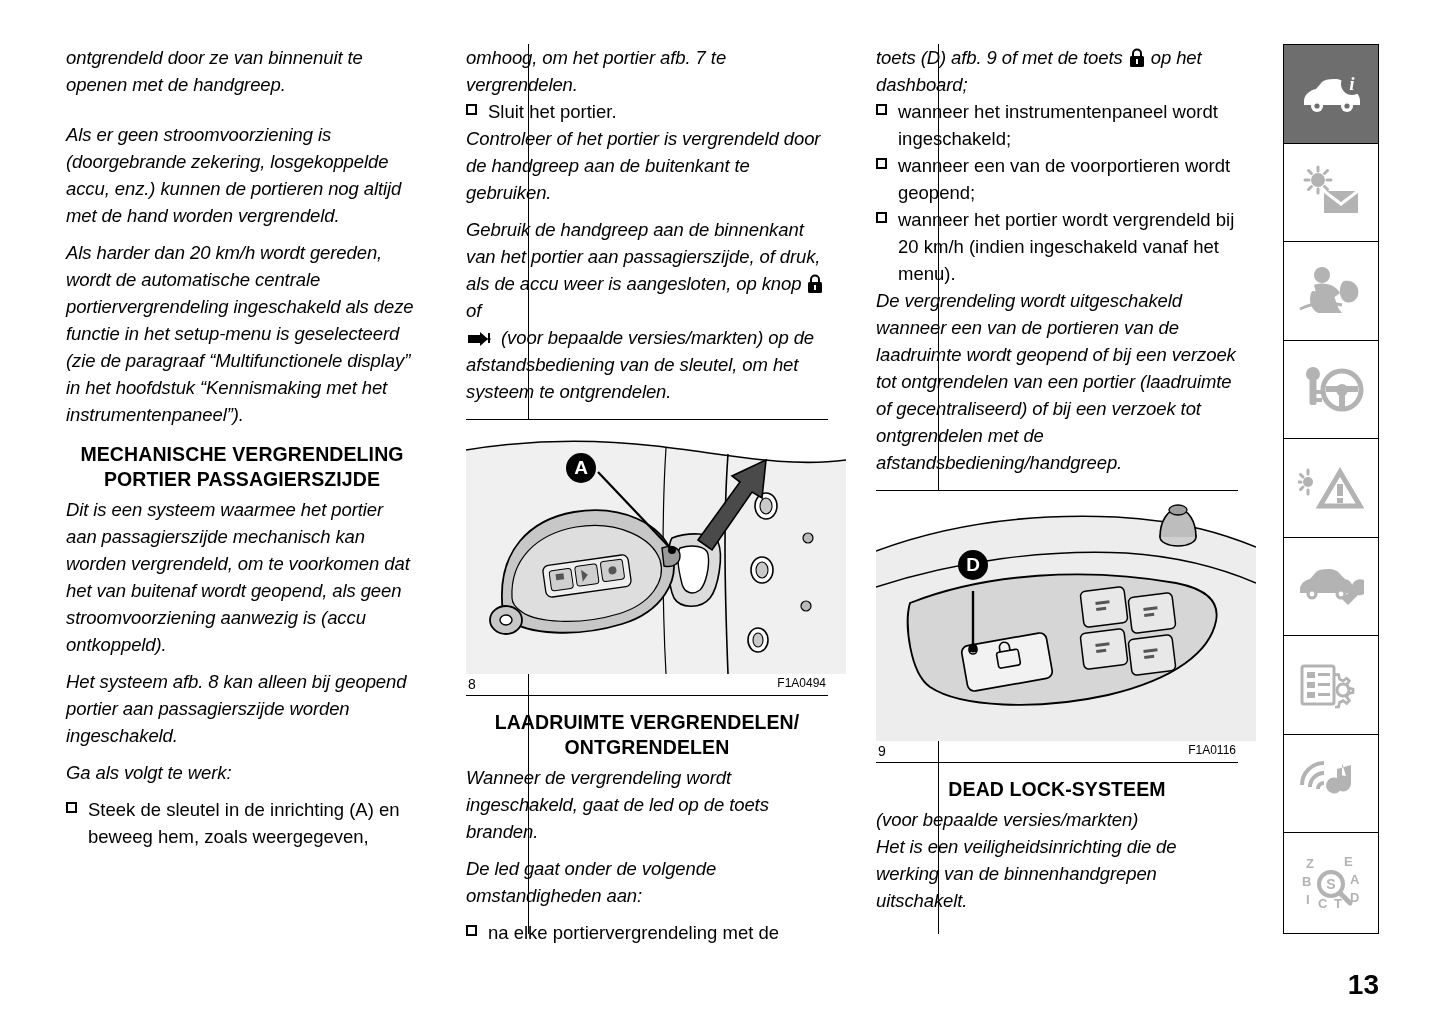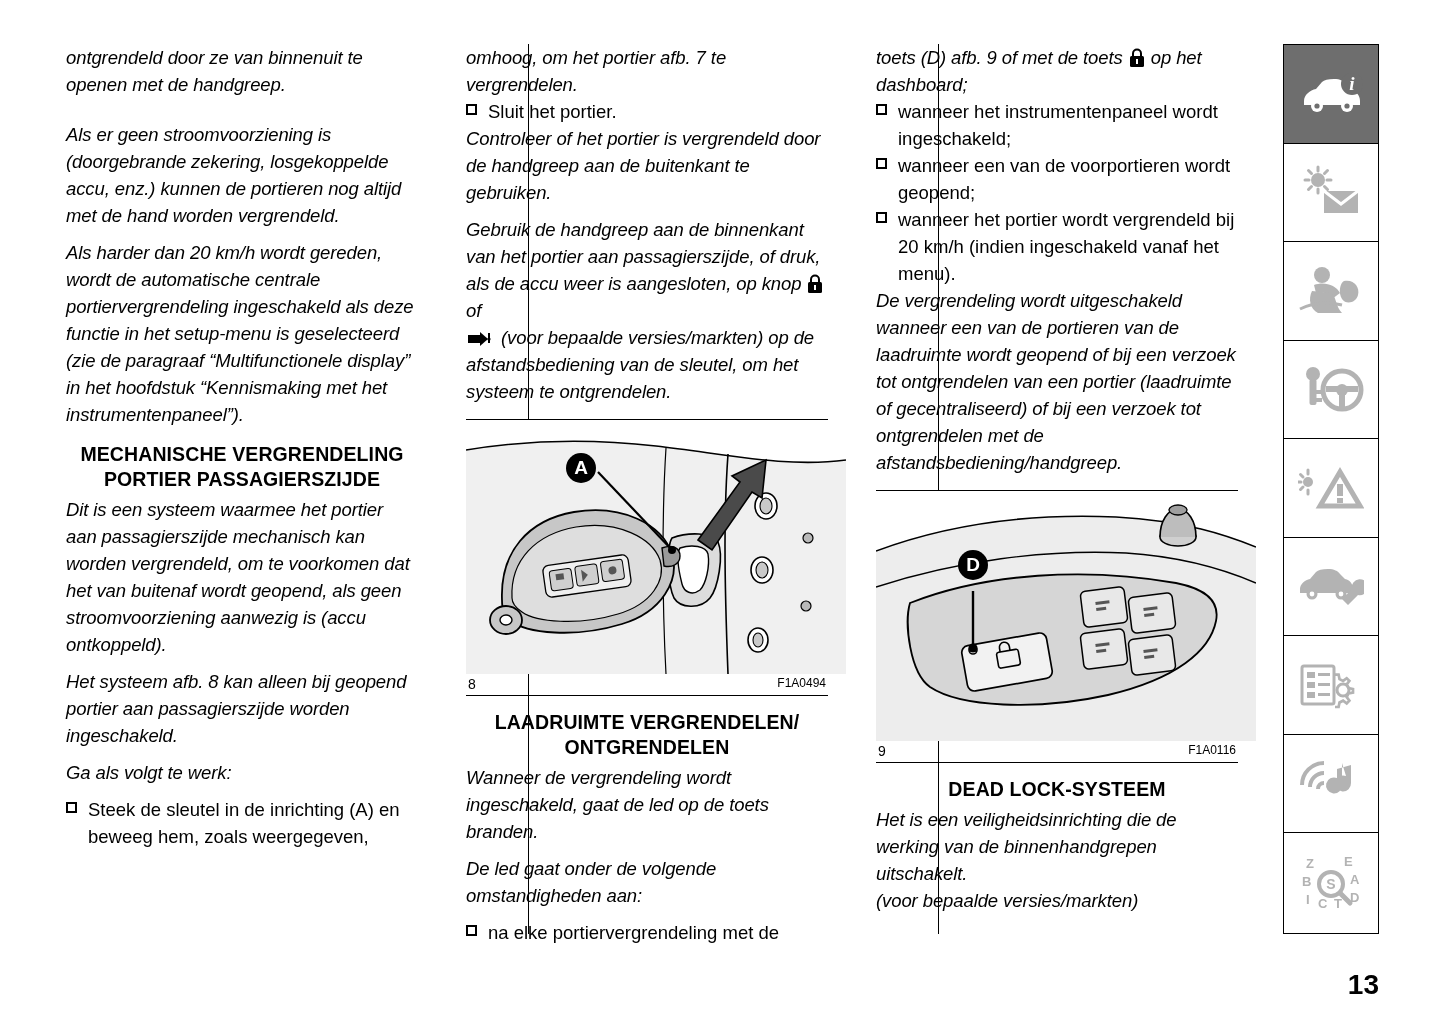--- a/index.html
+++ b/index.html
@@ -352,22 +352,22 @@
           </svg>
           <div class="callout" style="left:82px; top:59px;">D</div>
         </div>
         <div class="figcap">
           <span>9</span>
           <span class="code">F1A0116</span>
         </div>
       </div>
 
       <h2>DEAD LOCK-SYSTEEM</h2>
+      <p>(voor bepaalde versies/markten)</p>
       <p>Het is een veiligheidsinrichting die de werking van de binnenhandgrepen uitschakelt.</p>
-      <p>(voor bepaalde versies/markten)</p>
     </div>
   </div>
 
   <div class="rail">
 
     <div class="rail-cell active">
       <span>
         <svg width="66" height="46" viewBox="0 0 66 46">
           <path class="icon-white" d="M6 30 C6 24 12 19 18 18 L24 11 C26 9 30 8 36 8 C42 8 46 10 48 13 L53 19 C58 20 62 24 62 30 L62 34 L6 34 Z"></path>
           <circle cx="19" cy="35" r="6" fill="#ffffff"></circle>

